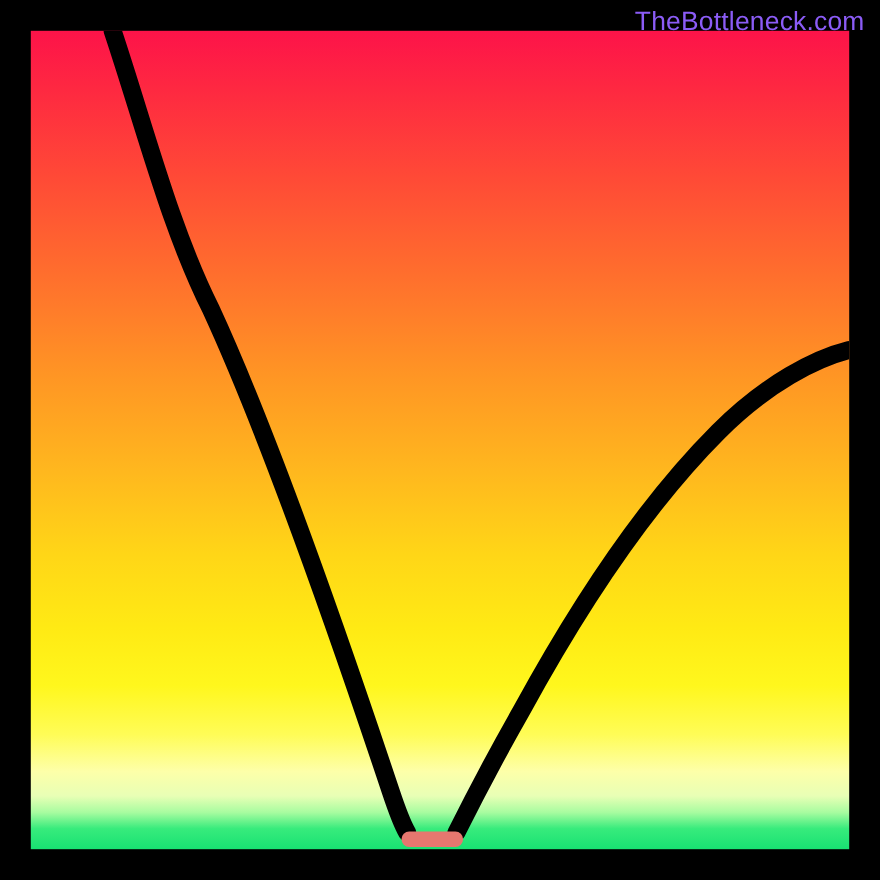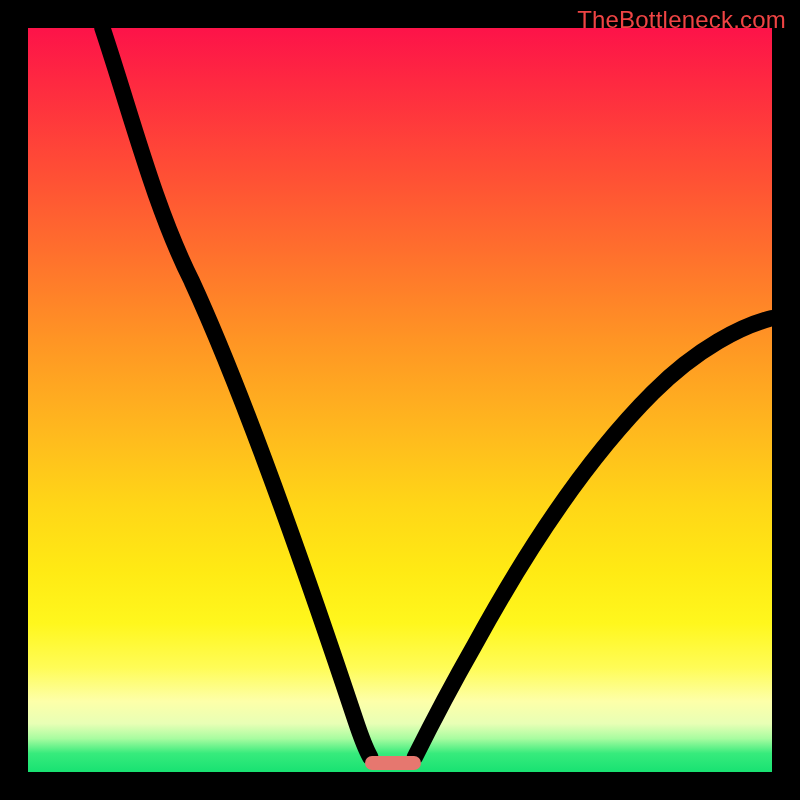--- a/index.html
+++ b/index.html
@@ -15,21 +15,21 @@
     position: relative;
     width: 800px;
     height: 800px;
     background: #000;
   }
   .watermark {
     position: absolute;
     top: 6px;
     right: 14px;
     font-size: 24px;
-    color: #ef4444;
+    color: #8b5cf6;
     font-weight: 500;
     letter-spacing: 0.2px;
   }
   .plot-area {
     position: absolute;
     left: 28px;
     top: 28px;
     width: 744px;
     height: 744px;
   }

